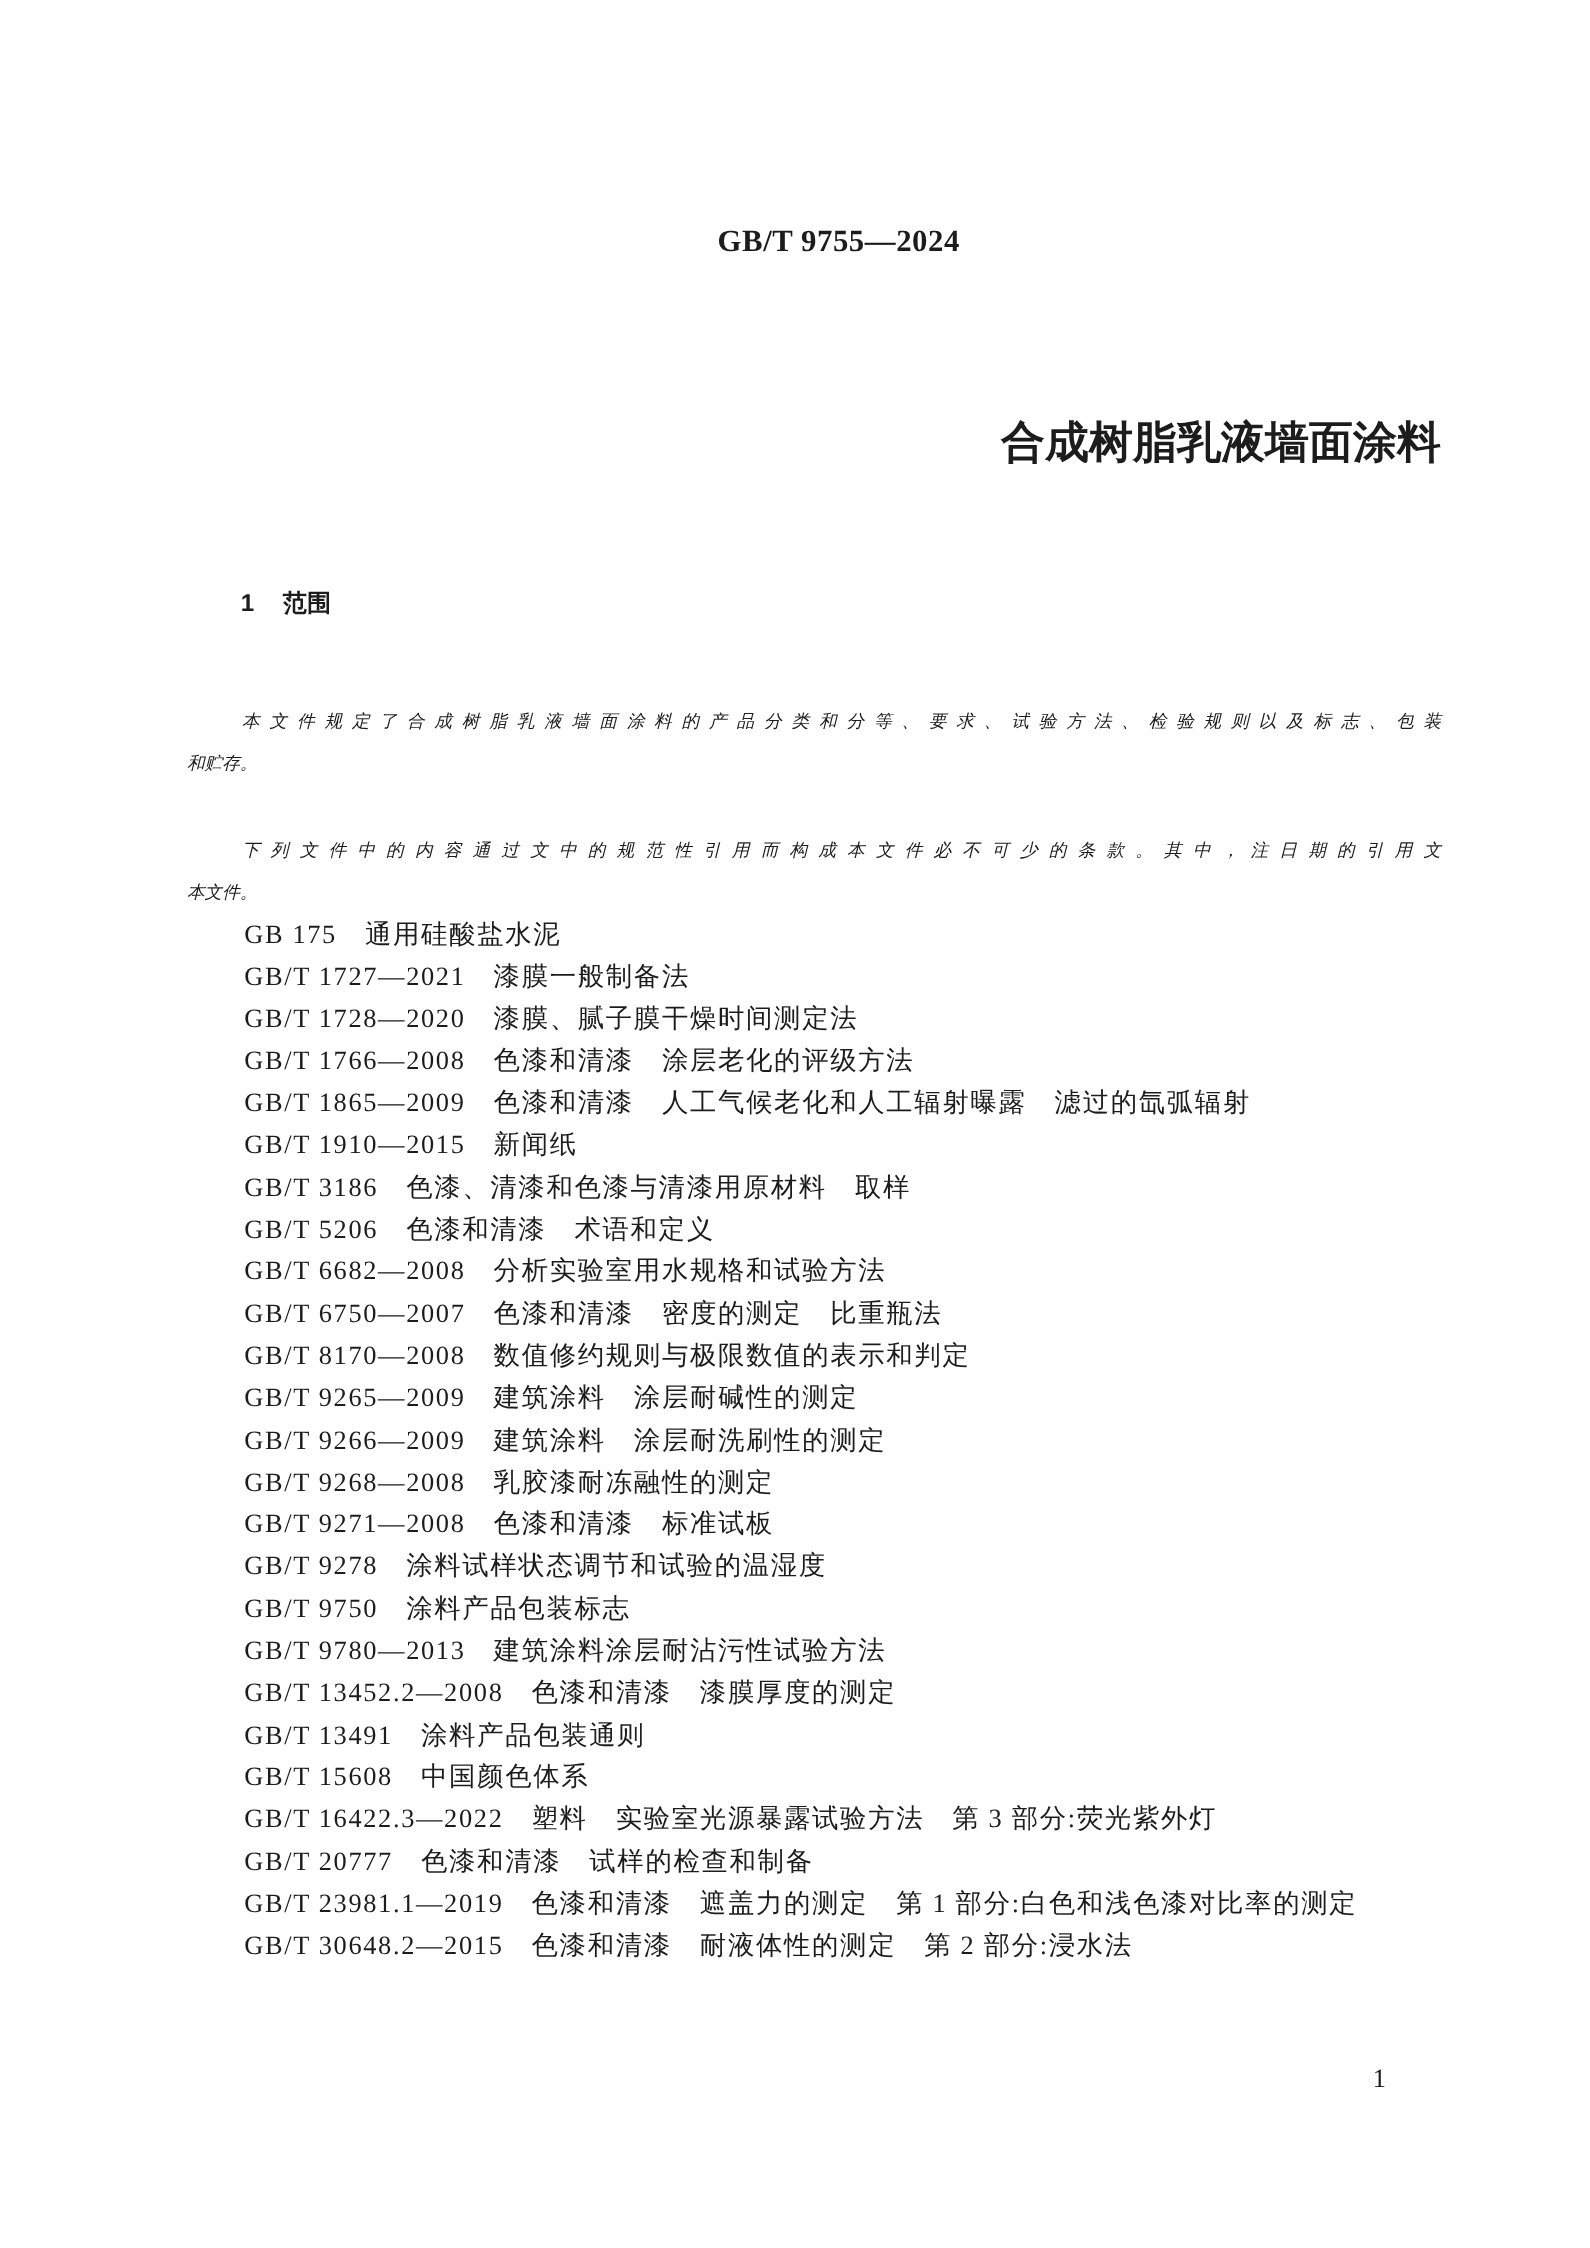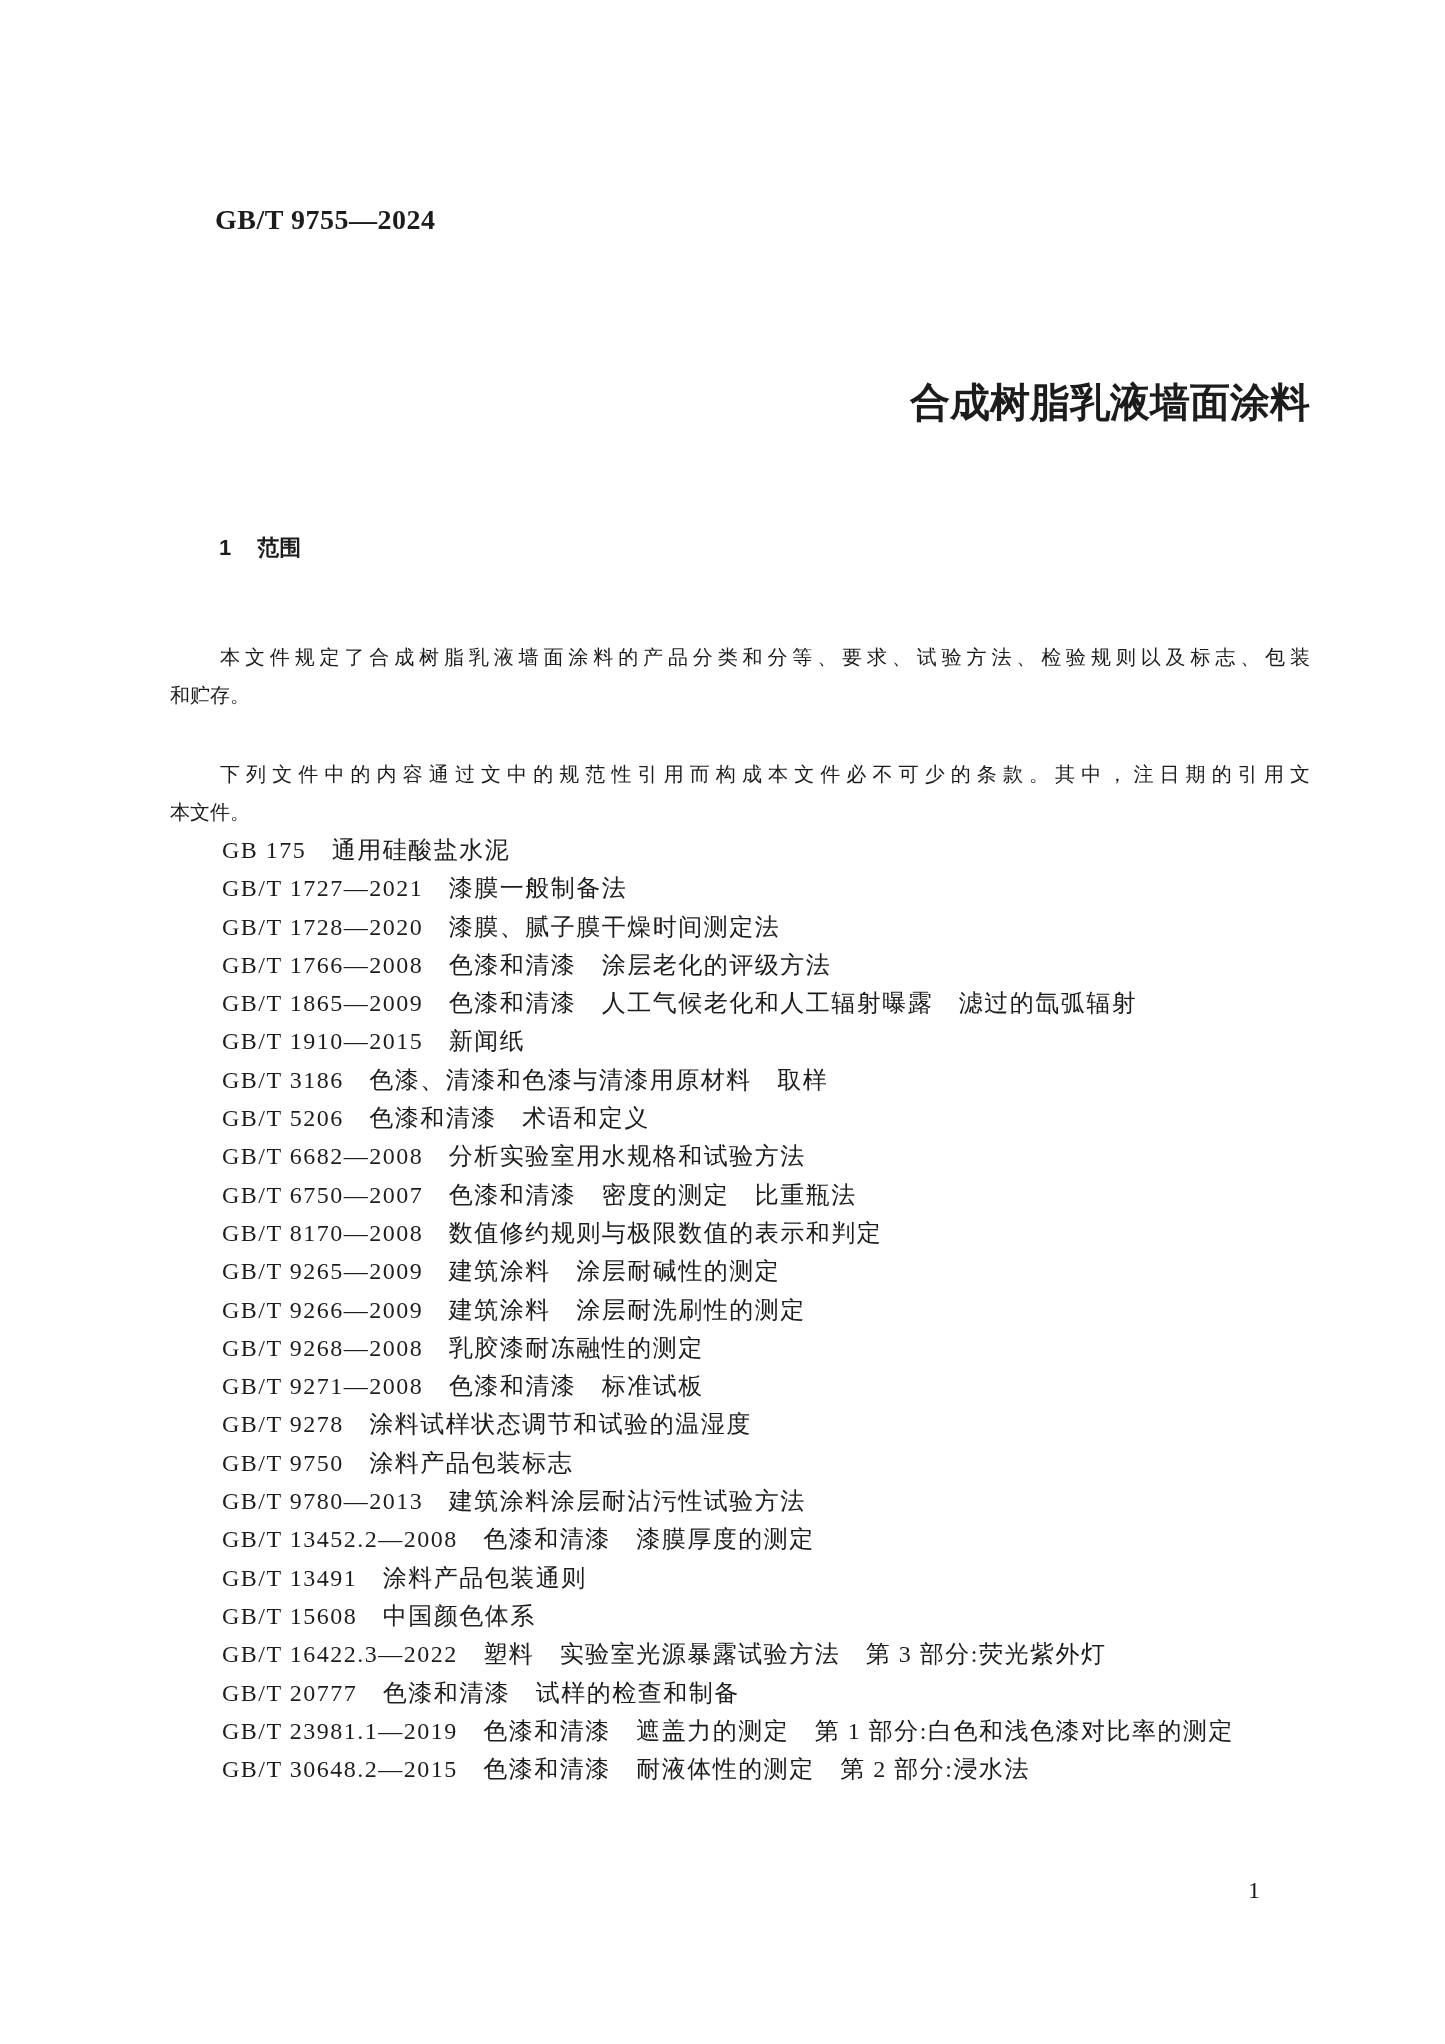--- a/index.html
+++ b/index.html
@@ -9,21 +9,21 @@
     margin:0 auto;
     background:#ffffff;
     color:#1c1c1c;
     font-family:"Liberation Serif","DejaVu Serif",serif;
     overflow:hidden;
   }
   .content { padding:166px 135px 0 170px; }
 
   .header-row {
     line-height:36px;
-    text-align:left;
+    text-align:center;
     font-weight:bold;
     font-size:28px;
     letter-spacing:0.5px;
     white-space:pre;
   }
 
   .doc-title {
     margin:102px 0 0 0;
     text-align:right;
     font-family:Liberation Sans, sans-serif;
@@ -36,21 +36,21 @@
     font-family:"Liberation Sans","DejaVu Sans",sans-serif;
     font-weight:bold;
     font-size:22px;
     line-height:36px;
     white-space:pre;
   }
   .sec-scope .sec-heading { margin-top:66px; }
   .sec-refs  .sec-heading { margin-top:41px; }
   .sec-num { display:inline-block; margin-right:26px; }
 
-  .para { font-size:20px; line-height:38px; }
+  .para { font-size:16px; line-height:38px;font-style:italic; }
   .sec-scope .para-first { margin-top:36px; }
   .sec-refs  .para-first { margin-top:41px; }
 
   .pline { text-align:justify; text-align-last:justify; }
   .pline.plast { text-align:justify; text-align-last:left; }
   .pline.pfirst { text-indent:50px; }
 
   .refs {
     padding-left:52px;
     font-size:24px;

